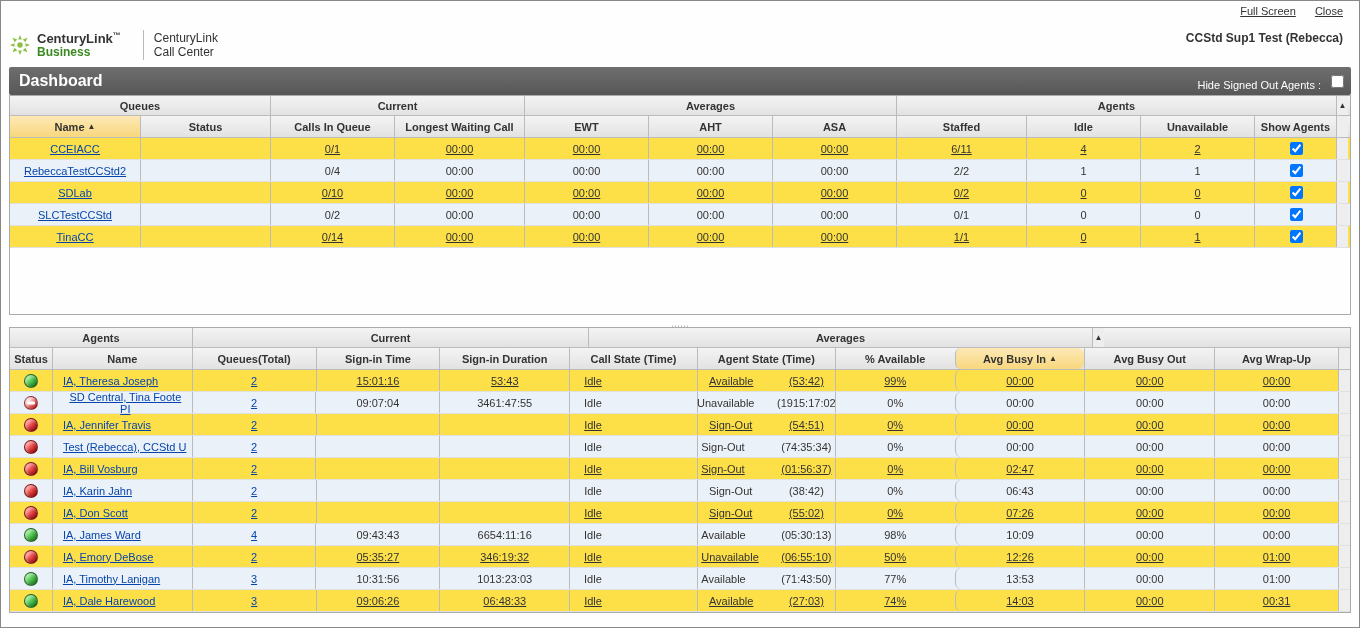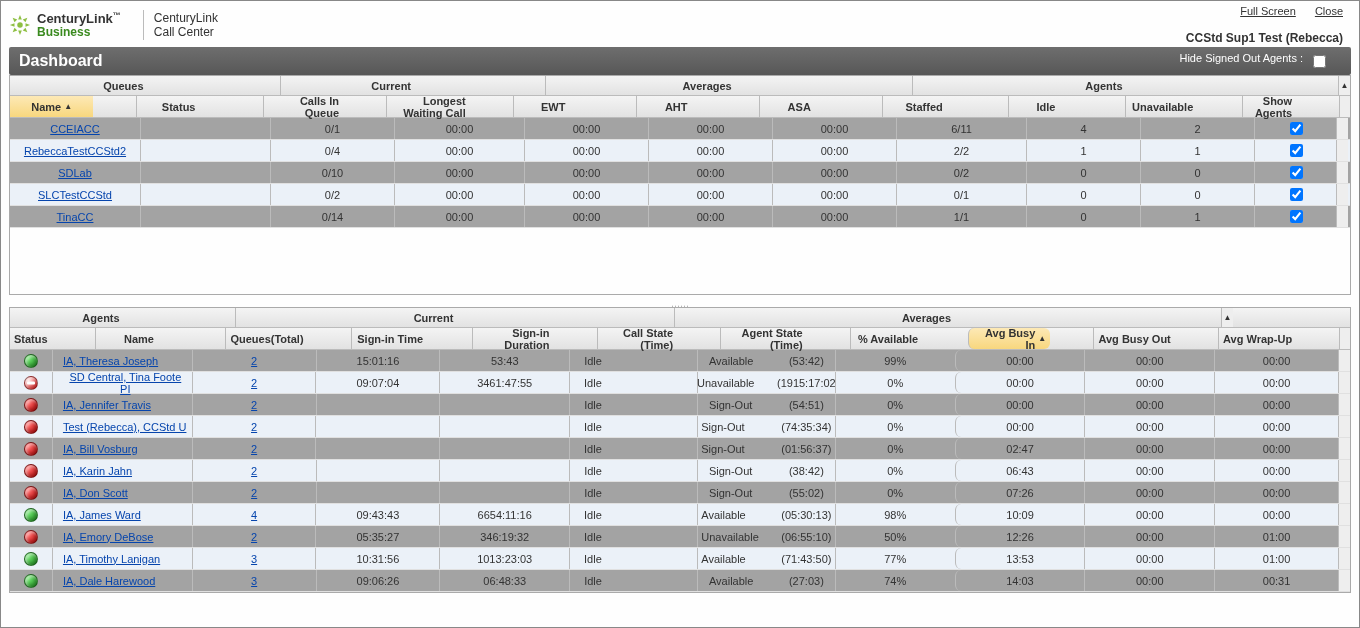--- a/index.html
+++ b/index.html
@@ -24,20 +24,21 @@
     top: 4px;
     right: 16px;
     font-size: 11px;
   }
   .top-links span { text-decoration: underline; cursor: pointer; margin-left: 16px; }
   .header-row {
     display: flex;
     align-items: center;
     height: 36px;
     margin-bottom: 4px;
+    margin-top: 20px;
   }
   .logo-block {
     display: flex;
     align-items: center;
     gap: 6px;
     padding-right: 12px;
   }
   .logo-glyph {
     width: 22px;
     height: 22px;
@@ -69,47 +70,46 @@
     display: flex;
     align-items: center;
     padding: 1px 10px;
     font-size: 16px;
     font-weight: bold;
     border-radius: 2px;
     position: relative;
   }
   .titlebar .right {
     position: absolute;
-    right: 22px;
+    right: 4px;
     font-size: 11px;
     font-weight: normal;
     display: flex;
-    align-items: flex-start;
+    align-items: flex-end;
     gap: 6px;
   }
   .titlebar .right input { vertical-align: middle; }
   .panel {
     border: 1px solid #aaa;
   }
   .panel-queues { height: 220px; margin-bottom: 6px; position: relative; }
   .panel-agents { height: 286px; position: relative; }
   .grip {
     height: 6px;
     text-align: center;
     color: #999;
     font-size: 9px;
     user-select: none;
   }
   .thead-row, .thead-row2 {
     display: flex;
     background: linear-gradient(#f4f4f4, #e2e2e2);
     border-bottom: 1px solid #bbb;
     font-weight: bold;
-    text-align: right;
-    gap: 43px;
+    text-align: left;
   }
   .thead-row { height: 20px; }
   .thead-row2 { height: 22px; }
   .thead-row .grp, .thead-row2 .col, .tr .cell {
     border-left: 1px solid #bbb;
     display: flex;
     align-items: center;
     justify-content: center;
     padding: 0 4px;
   }
@@ -117,21 +117,21 @@
   .sort-col {
     background: linear-gradient(#fde9b6,#f8d77e);
   }
   .sort-col .arrow { font-size: 8px; margin-left: 3px; }
   .tbody { }
   .tr {
     display: flex;
     height: 22px;
     border-bottom: 1px solid #e0e0e0;
   }
-  .tr.even { background: #a3a3a3; }
+  .tr.even { background: #fde047; text-decoration: underline; }
   .tr.odd { background: #ebf1f8; }
   .cell { font-weight: normal; text-align: center; }
   .cell.link a { color: #0645ad; text-decoration: underline; cursor: pointer; }
   .cell.left { justify-content: flex-start; padding-left: 10px; }
   .cell.linkcenter a { color: #0645ad; text-decoration: underline; cursor: pointer; }
   .chk input { }
   
   .q-name { width: 130px; }
   .q-status { width: 130px; }
   .q-ciq { width: 124px; }

